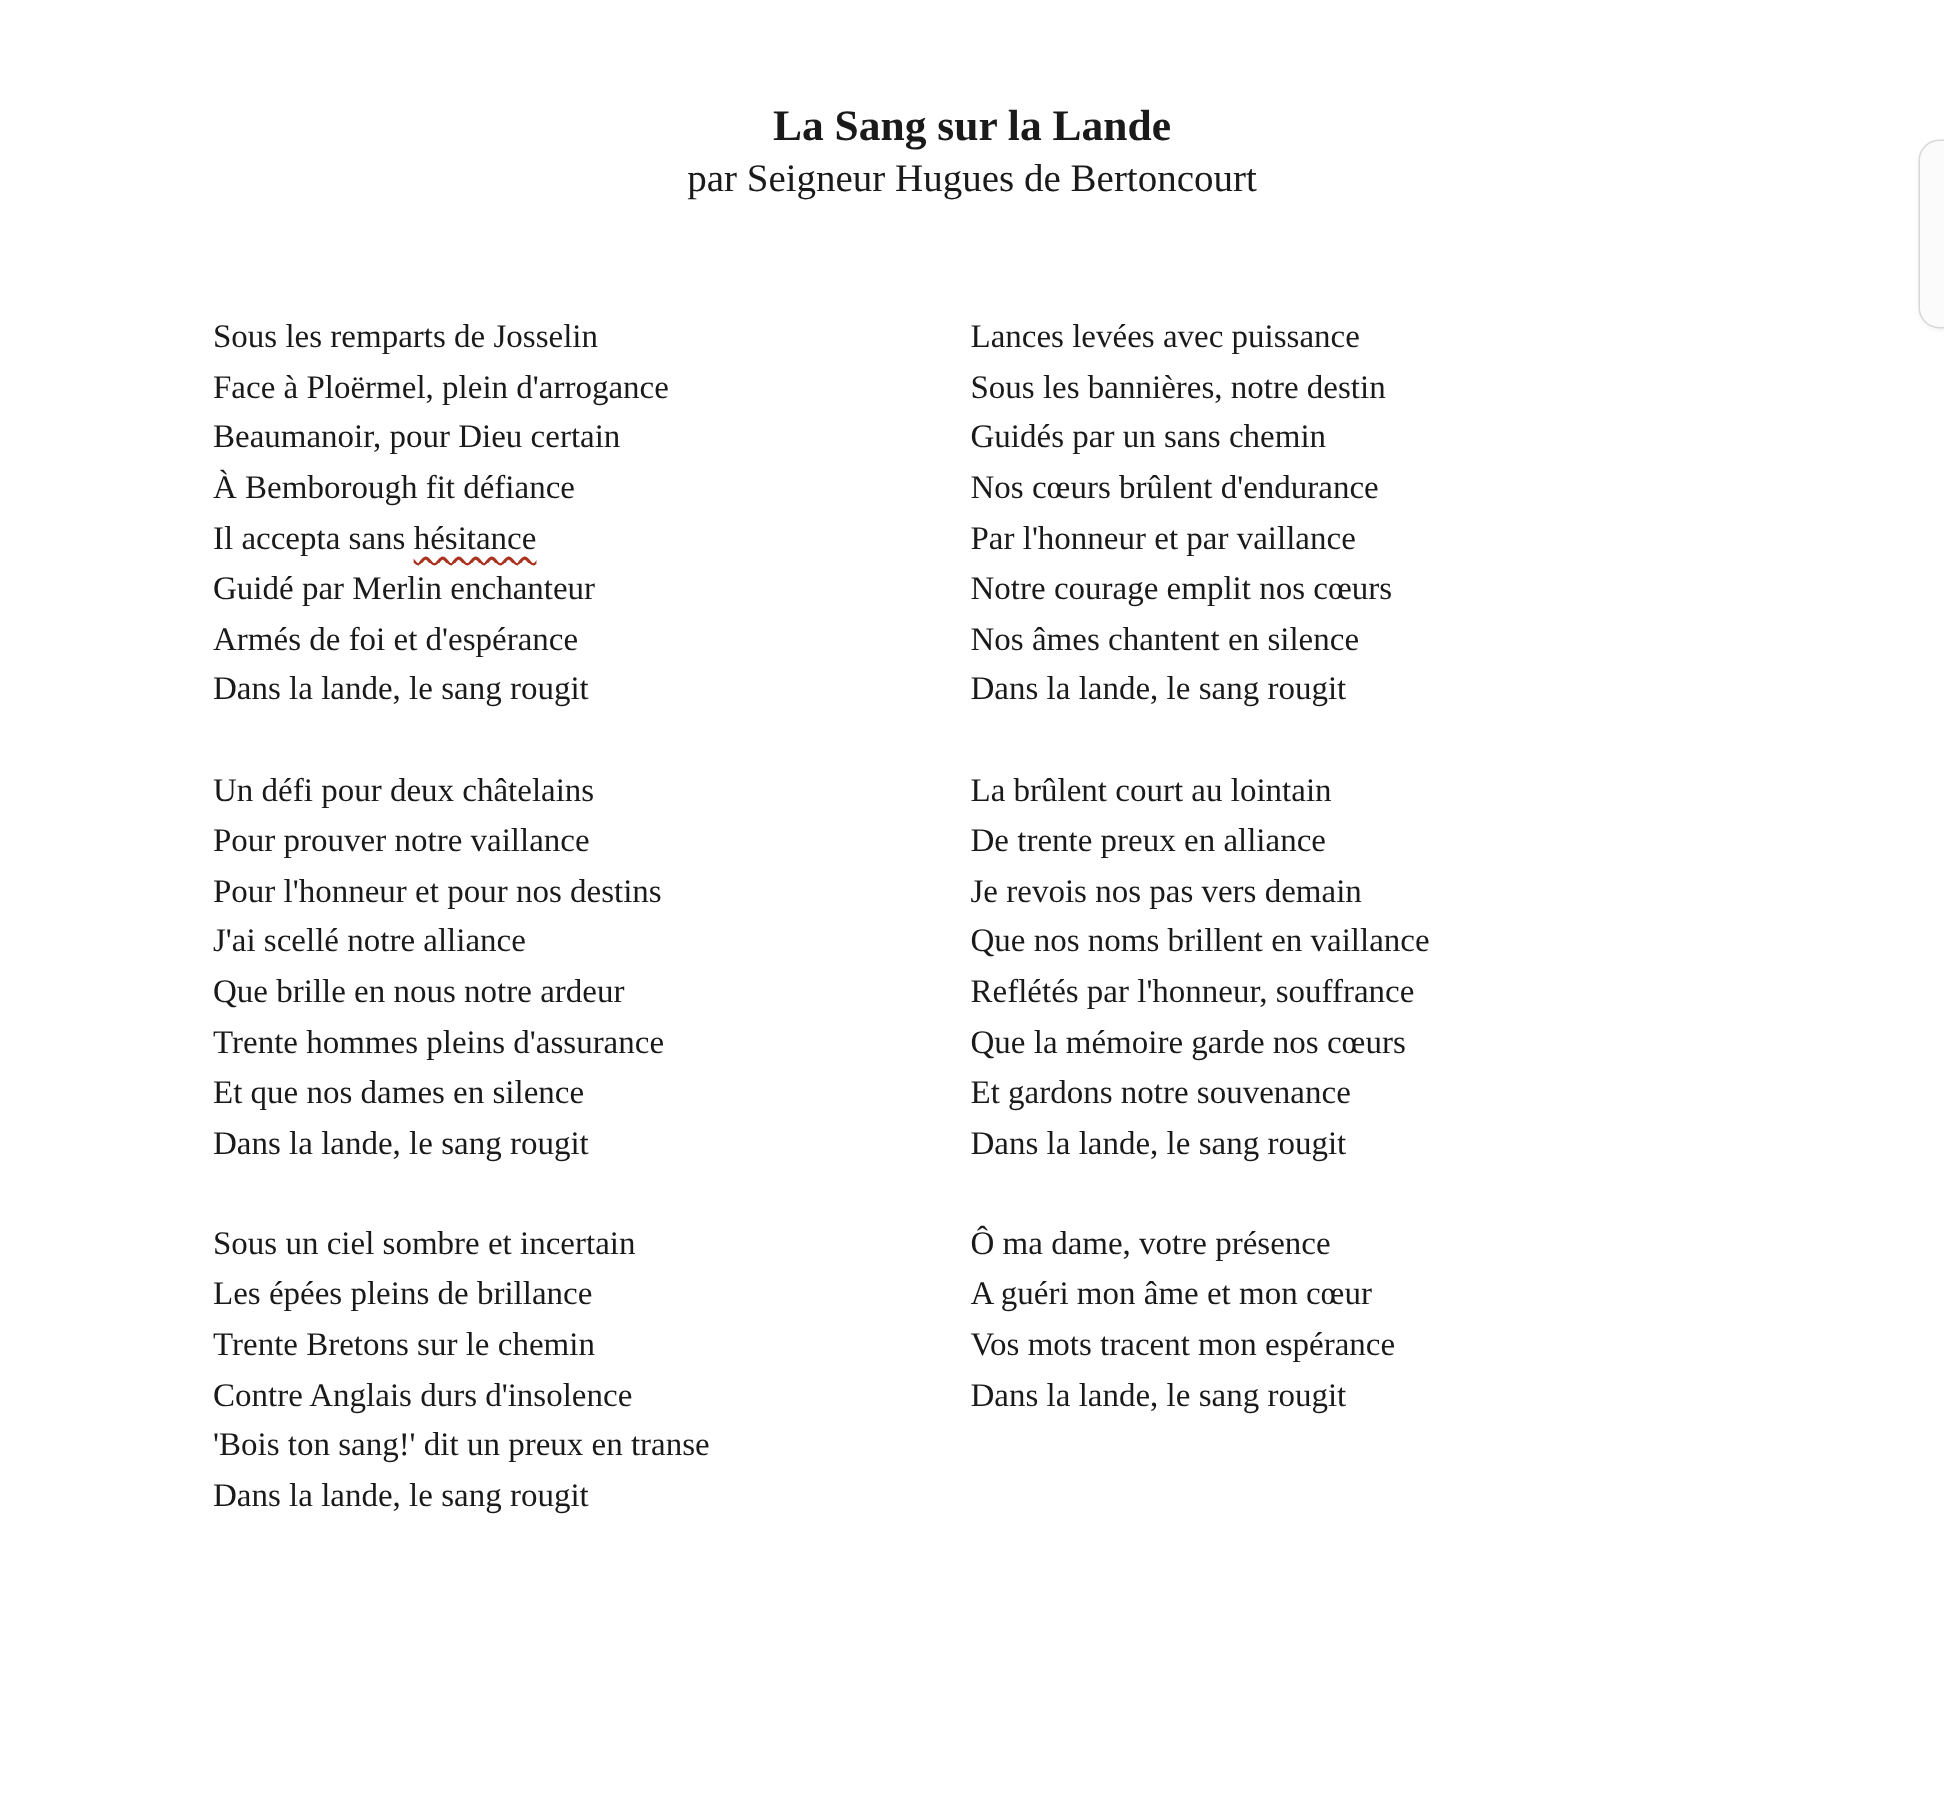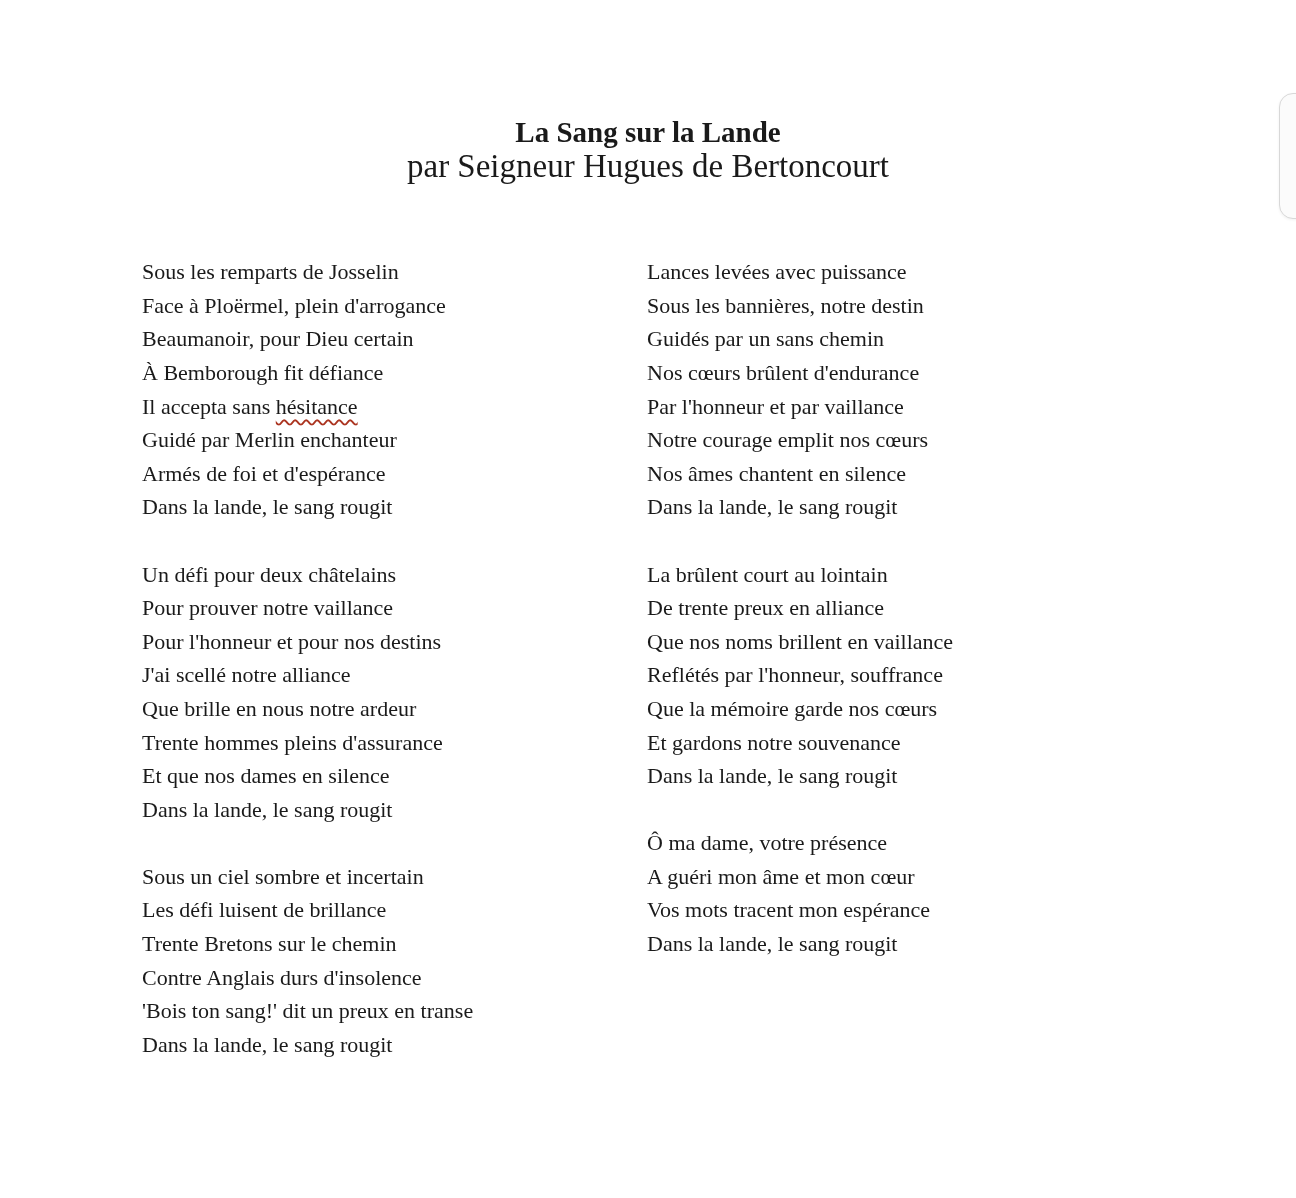--- a/index.html
+++ b/index.html
@@ -18,32 +18,32 @@
     font-family: "Liberation Serif", "DejaVu Serif", serif;
     color: var(--text-color);
   }
   .page {
     position: relative;
     width: 1296px;
     height: 1198px;
     overflow: hidden;
   }
   .doc-header {
-    padding-top: 116px;
+    padding-top: 68px;
     text-align: center;
   }
   .doc-title {
     margin: 0;
     font-size: 29px;
     line-height: 33.6px;
     font-weight: bold;
   }
   .doc-byline {
     margin: 0;
-    font-size: 33px;
+    font-size: 26px;
     line-height: 33.6px;
     font-weight: normal;
   }
   .poem-columns {
     display: flex;
     margin-left: 142px;
     margin-top: 72px;
   }
   .poem-column { width: 505px; flex: 0 0 505px; }
   .stanza { margin: 0 0 33.6px 0; }
@@ -99,41 +99,42 @@
           <div class="line">Pour prouver notre vaillance</div>
           <div class="line">Pour l'honneur et pour nos destins</div>
           <div class="line">J'ai scellé notre alliance</div>
           <div class="line">Que brille en nous notre ardeur</div>
           <div class="line">Trente hommes pleins d'assurance</div>
           <div class="line">Et que nos dames en silence</div>
           <div class="line">Dans la lande, le sang rougit</div>
         </div>
         <div class="stanza">
           <div class="line">Sous un ciel sombre et incertain</div>
-          <div class="line">Les défi luisent de brillance</div>
+          <div class="line">Les épées pleins de brillance</div>
           <div class="line">Trente Bretons sur le chemin</div>
           <div class="line">Contre Anglais durs d'insolence</div>
           <div class="line">'Bois ton sang!' dit un preux en transe</div>
           <div class="line">Dans la lande, le sang rougit</div>
         </div>
       </div>
     <div class="poem-column">
         <div class="stanza">
           <div class="line">Lances levées avec puissance</div>
           <div class="line">Sous les bannières, notre destin</div>
           <div class="line">Guidés par un sans chemin</div>
           <div class="line">Nos cœurs brûlent d'endurance</div>
           <div class="line">Par l'honneur et par vaillance</div>
           <div class="line">Notre courage emplit nos cœurs</div>
           <div class="line">Nos âmes chantent en silence</div>
           <div class="line">Dans la lande, le sang rougit</div>
         </div>
         <div class="stanza">
           <div class="line">La brûlent court au lointain</div>
           <div class="line">De trente preux en alliance</div>
+          <div class="line">Je revois nos pas vers demain</div>
           <div class="line">Que nos noms brillent en vaillance</div>
           <div class="line">Reflétés par l'honneur, souffrance</div>
           <div class="line">Que la mémoire garde nos cœurs</div>
           <div class="line">Et gardons notre souvenance</div>
           <div class="line">Dans la lande, le sang rougit</div>
         </div>
         <div class="stanza">
           <div class="line">Ô ma dame, votre présence</div>
           <div class="line">A guéri mon âme et mon cœur</div>
           <div class="line">Vos mots tracent mon espérance</div>

